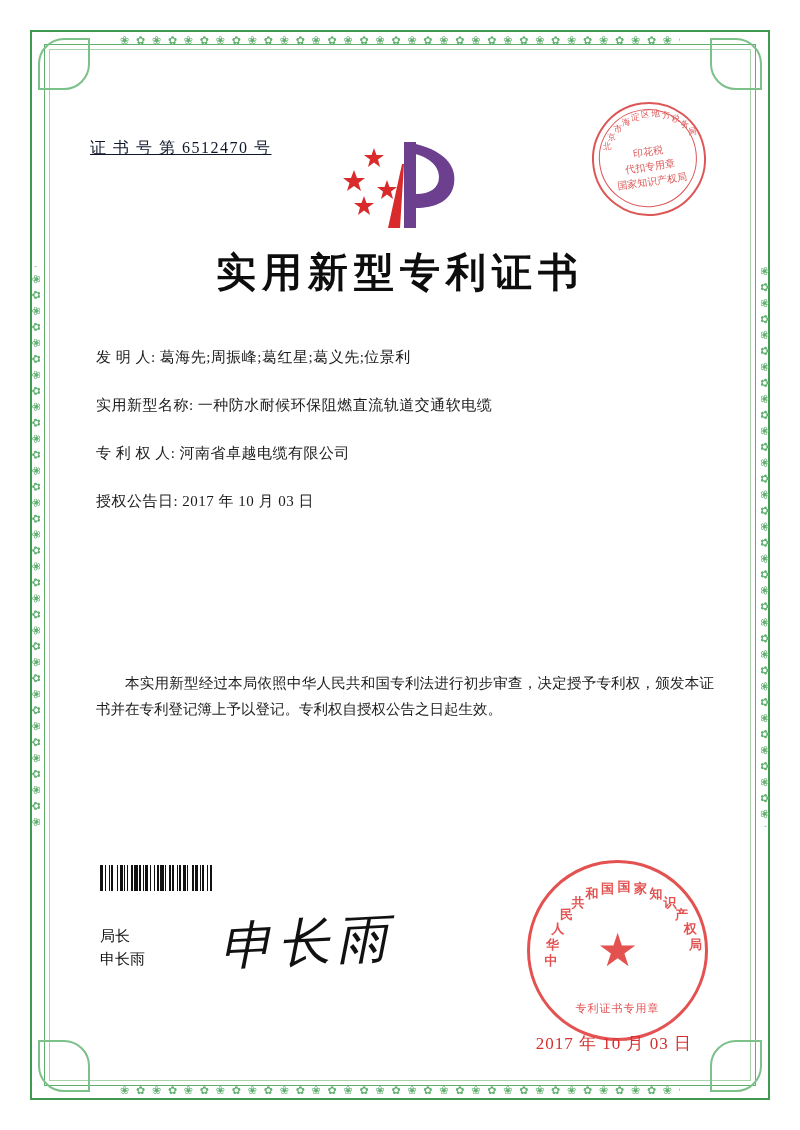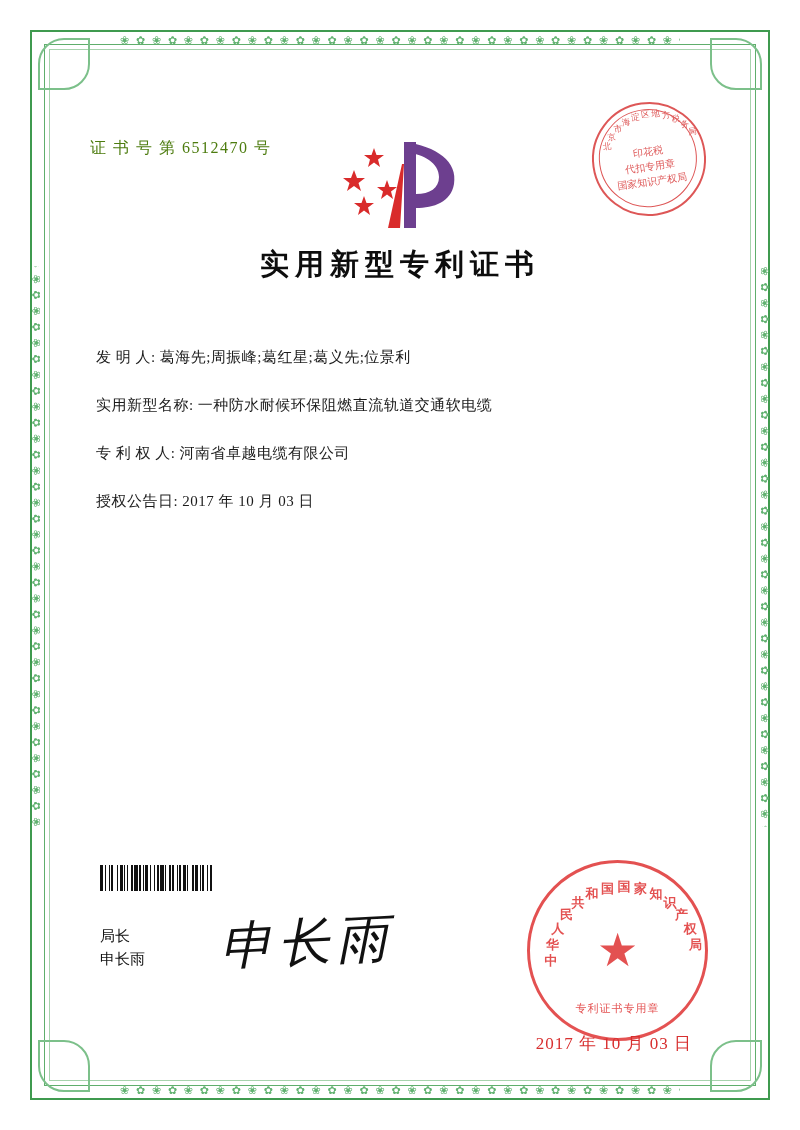--- a/index.html
+++ b/index.html
@@ -88,23 +88,24 @@
     left: 70px;
     top: 70px;
     width: 660px;
     height: 990px;
   }
   .cert-number {
     position: absolute;
     left: 20px;
     top: 68px;
     font-size: 16px;
-    color: #4d7c0f;
+    color: #0f172a;
     letter-spacing: 1.5px;
     font-family: "Liberation Serif", "DejaVu Serif", serif;
+    text-decoration: underline;
   }
   
   .logo {
     position: absolute;
     left: 272px;
     top: 58px;
     width: 140px;
     height: 110px;
   }
   .logo svg { display: block; }
@@ -153,21 +154,21 @@
     line-height: 15px;
     font-family: "Liberation Serif", "DejaVu Serif", serif;
   }
 
   .title {
     position: absolute;
     left: 0;
     top: 175px;
     width: 660px;
     text-align: center;
-    font-size: 29px;
+    font-size: 40px;
     font-weight: bold;
     letter-spacing: 6px;
     color: #0d0d0d;
     font-family: "DejaVu Sans", "Liberation Sans", sans-serif;
   }
 
   .fields {
     position: absolute;
     left: 26px;
     top: 278px;
@@ -382,20 +383,21 @@
         <span class="field-label">专 利 权 人:</span>
         <span class="field-value">河南省卓越电缆有限公司</span>
       </div>
       <div class="field-row">
         <span class="field-label">授权公告日:</span>
         <span class="field-value">2017 年 10 月 03 日</span>
       </div>
     </div>
 
     <div class="paragraphs">
+      <p>本实用新型经过本局依照中华人民共和国专利法进行初步审查，决定授予专利权，颁发本证书并在专利登记簿上予以登记。专利权自授权公告之日起生效。</p>
     </div>
 
     <div class="barcode">
         <i style="left: 0px; width: 3px;"></i>
         <i style="left: 5px; width: 1px;"></i>
         <i style="left: 9px; width: 1px;"></i>
         <i style="left: 11px; width: 2px;"></i>
         <i style="left: 17px; width: 1px;"></i>
         <i style="left: 20px; width: 3px;"></i>
         <i style="left: 24px; width: 1px;"></i>

